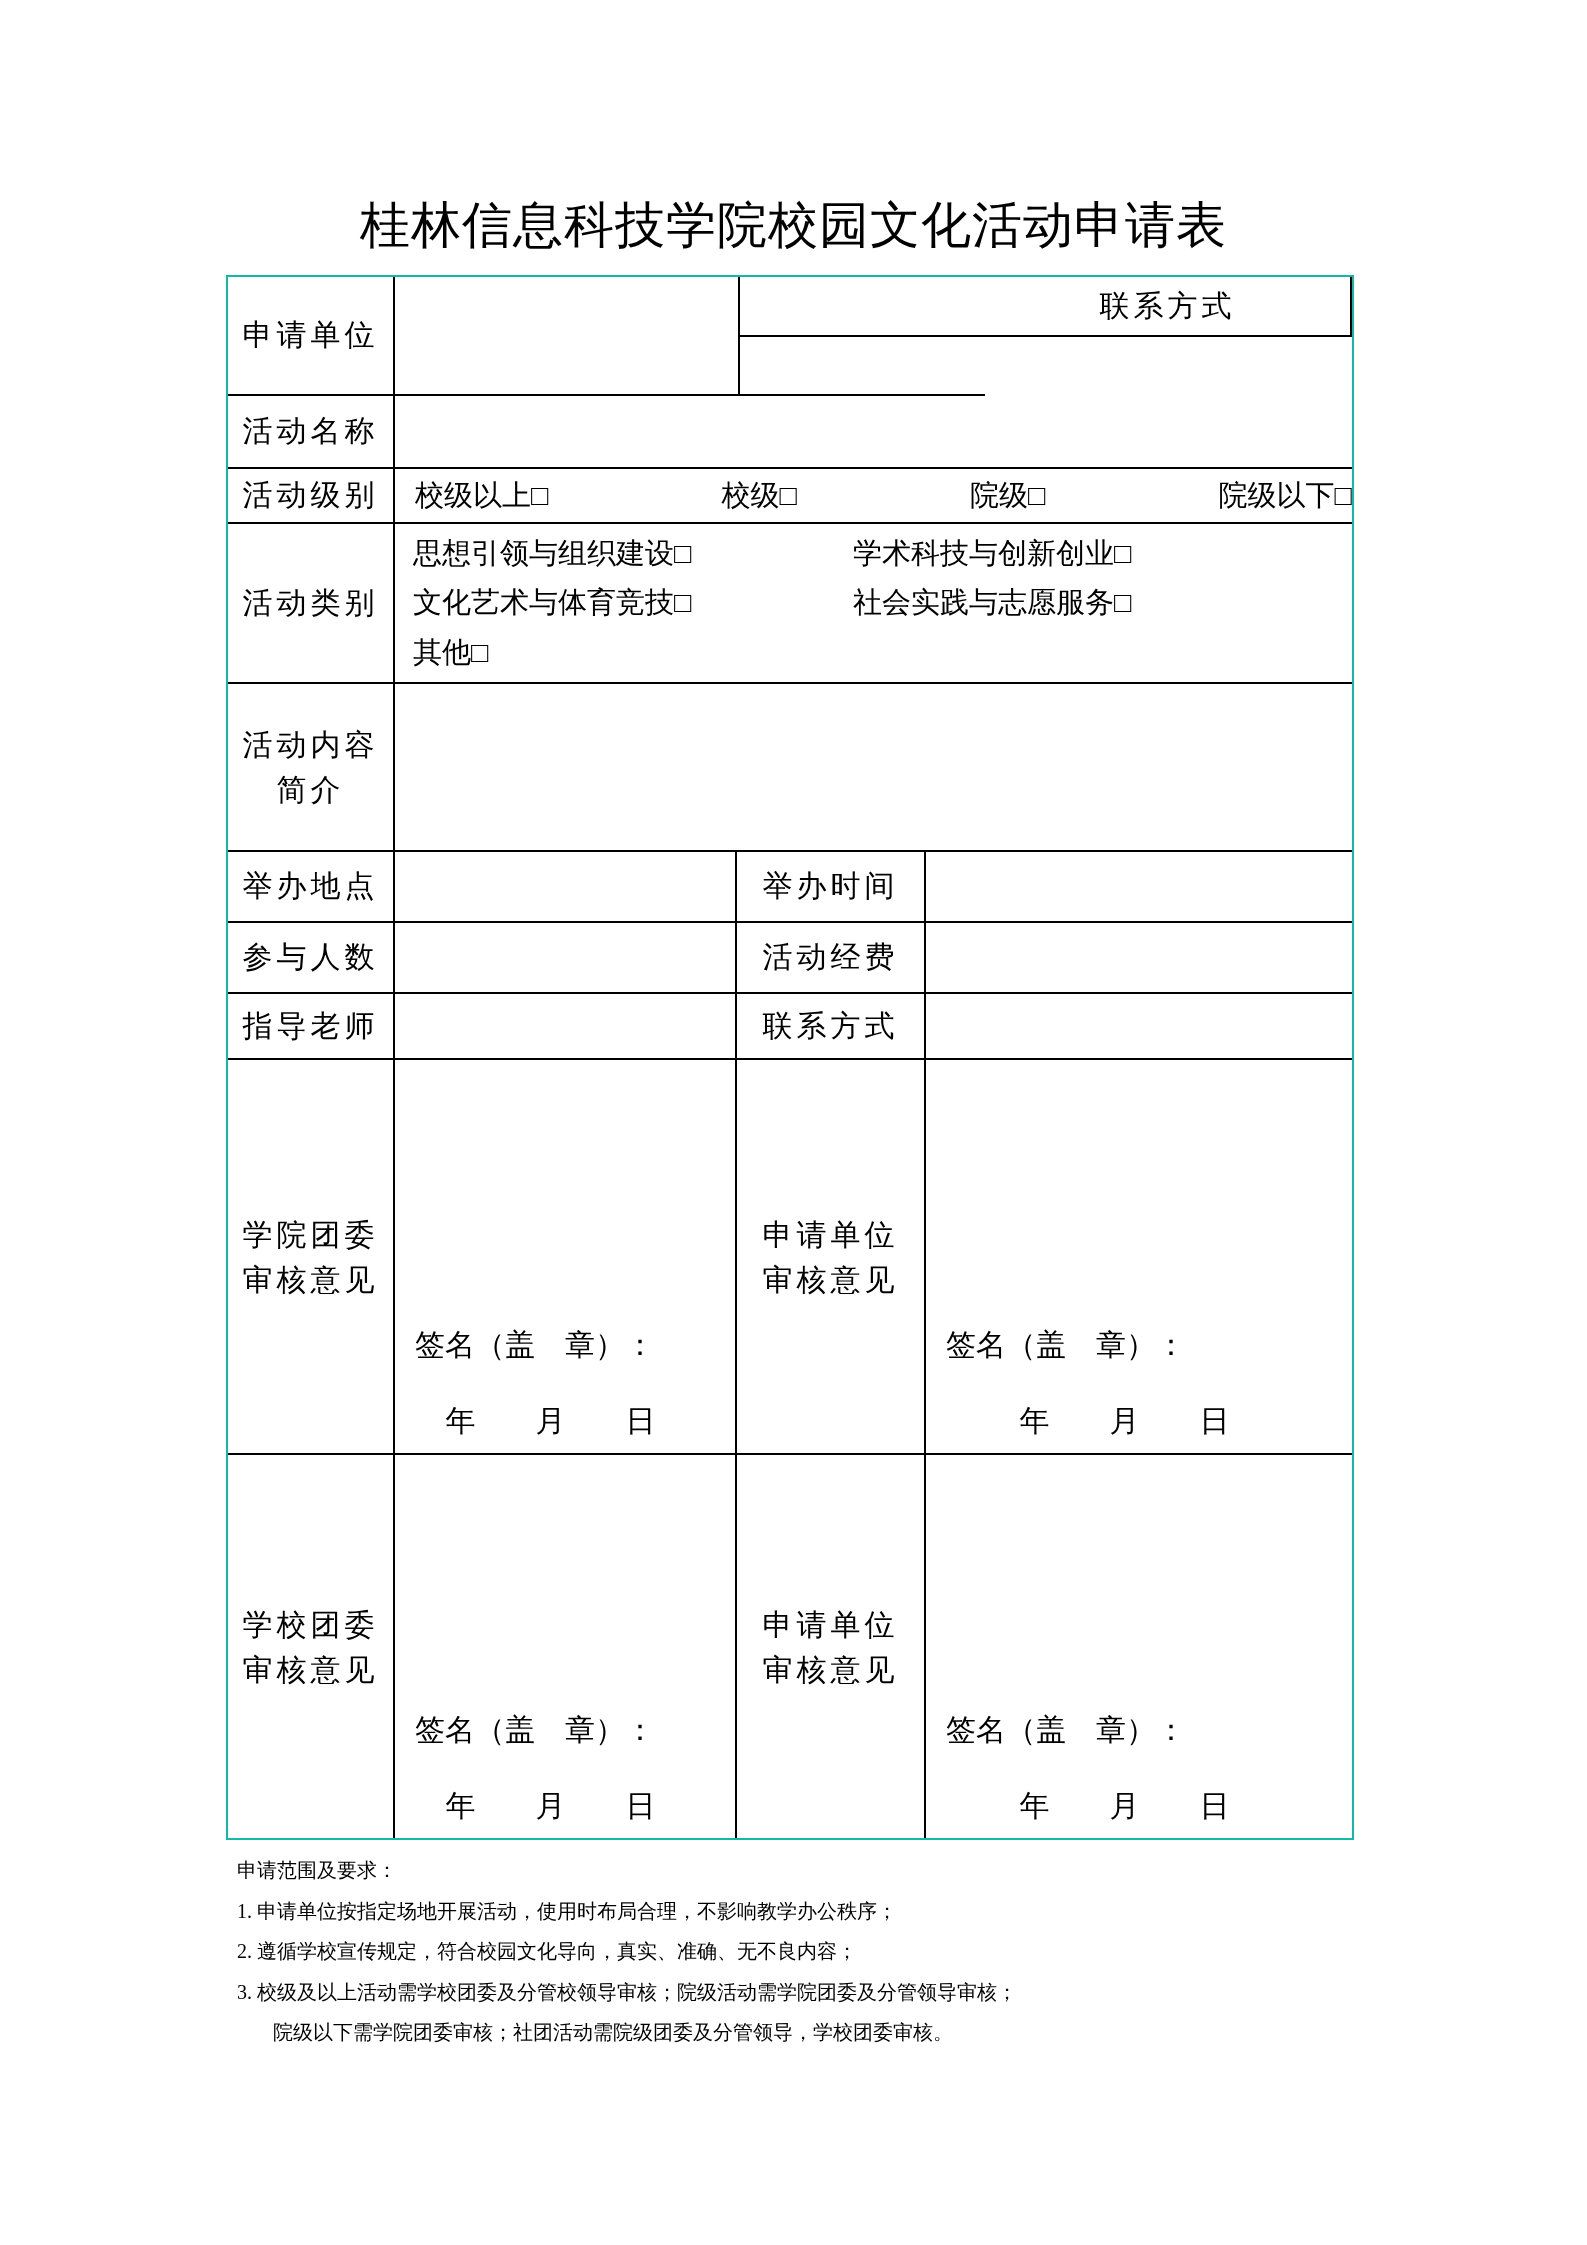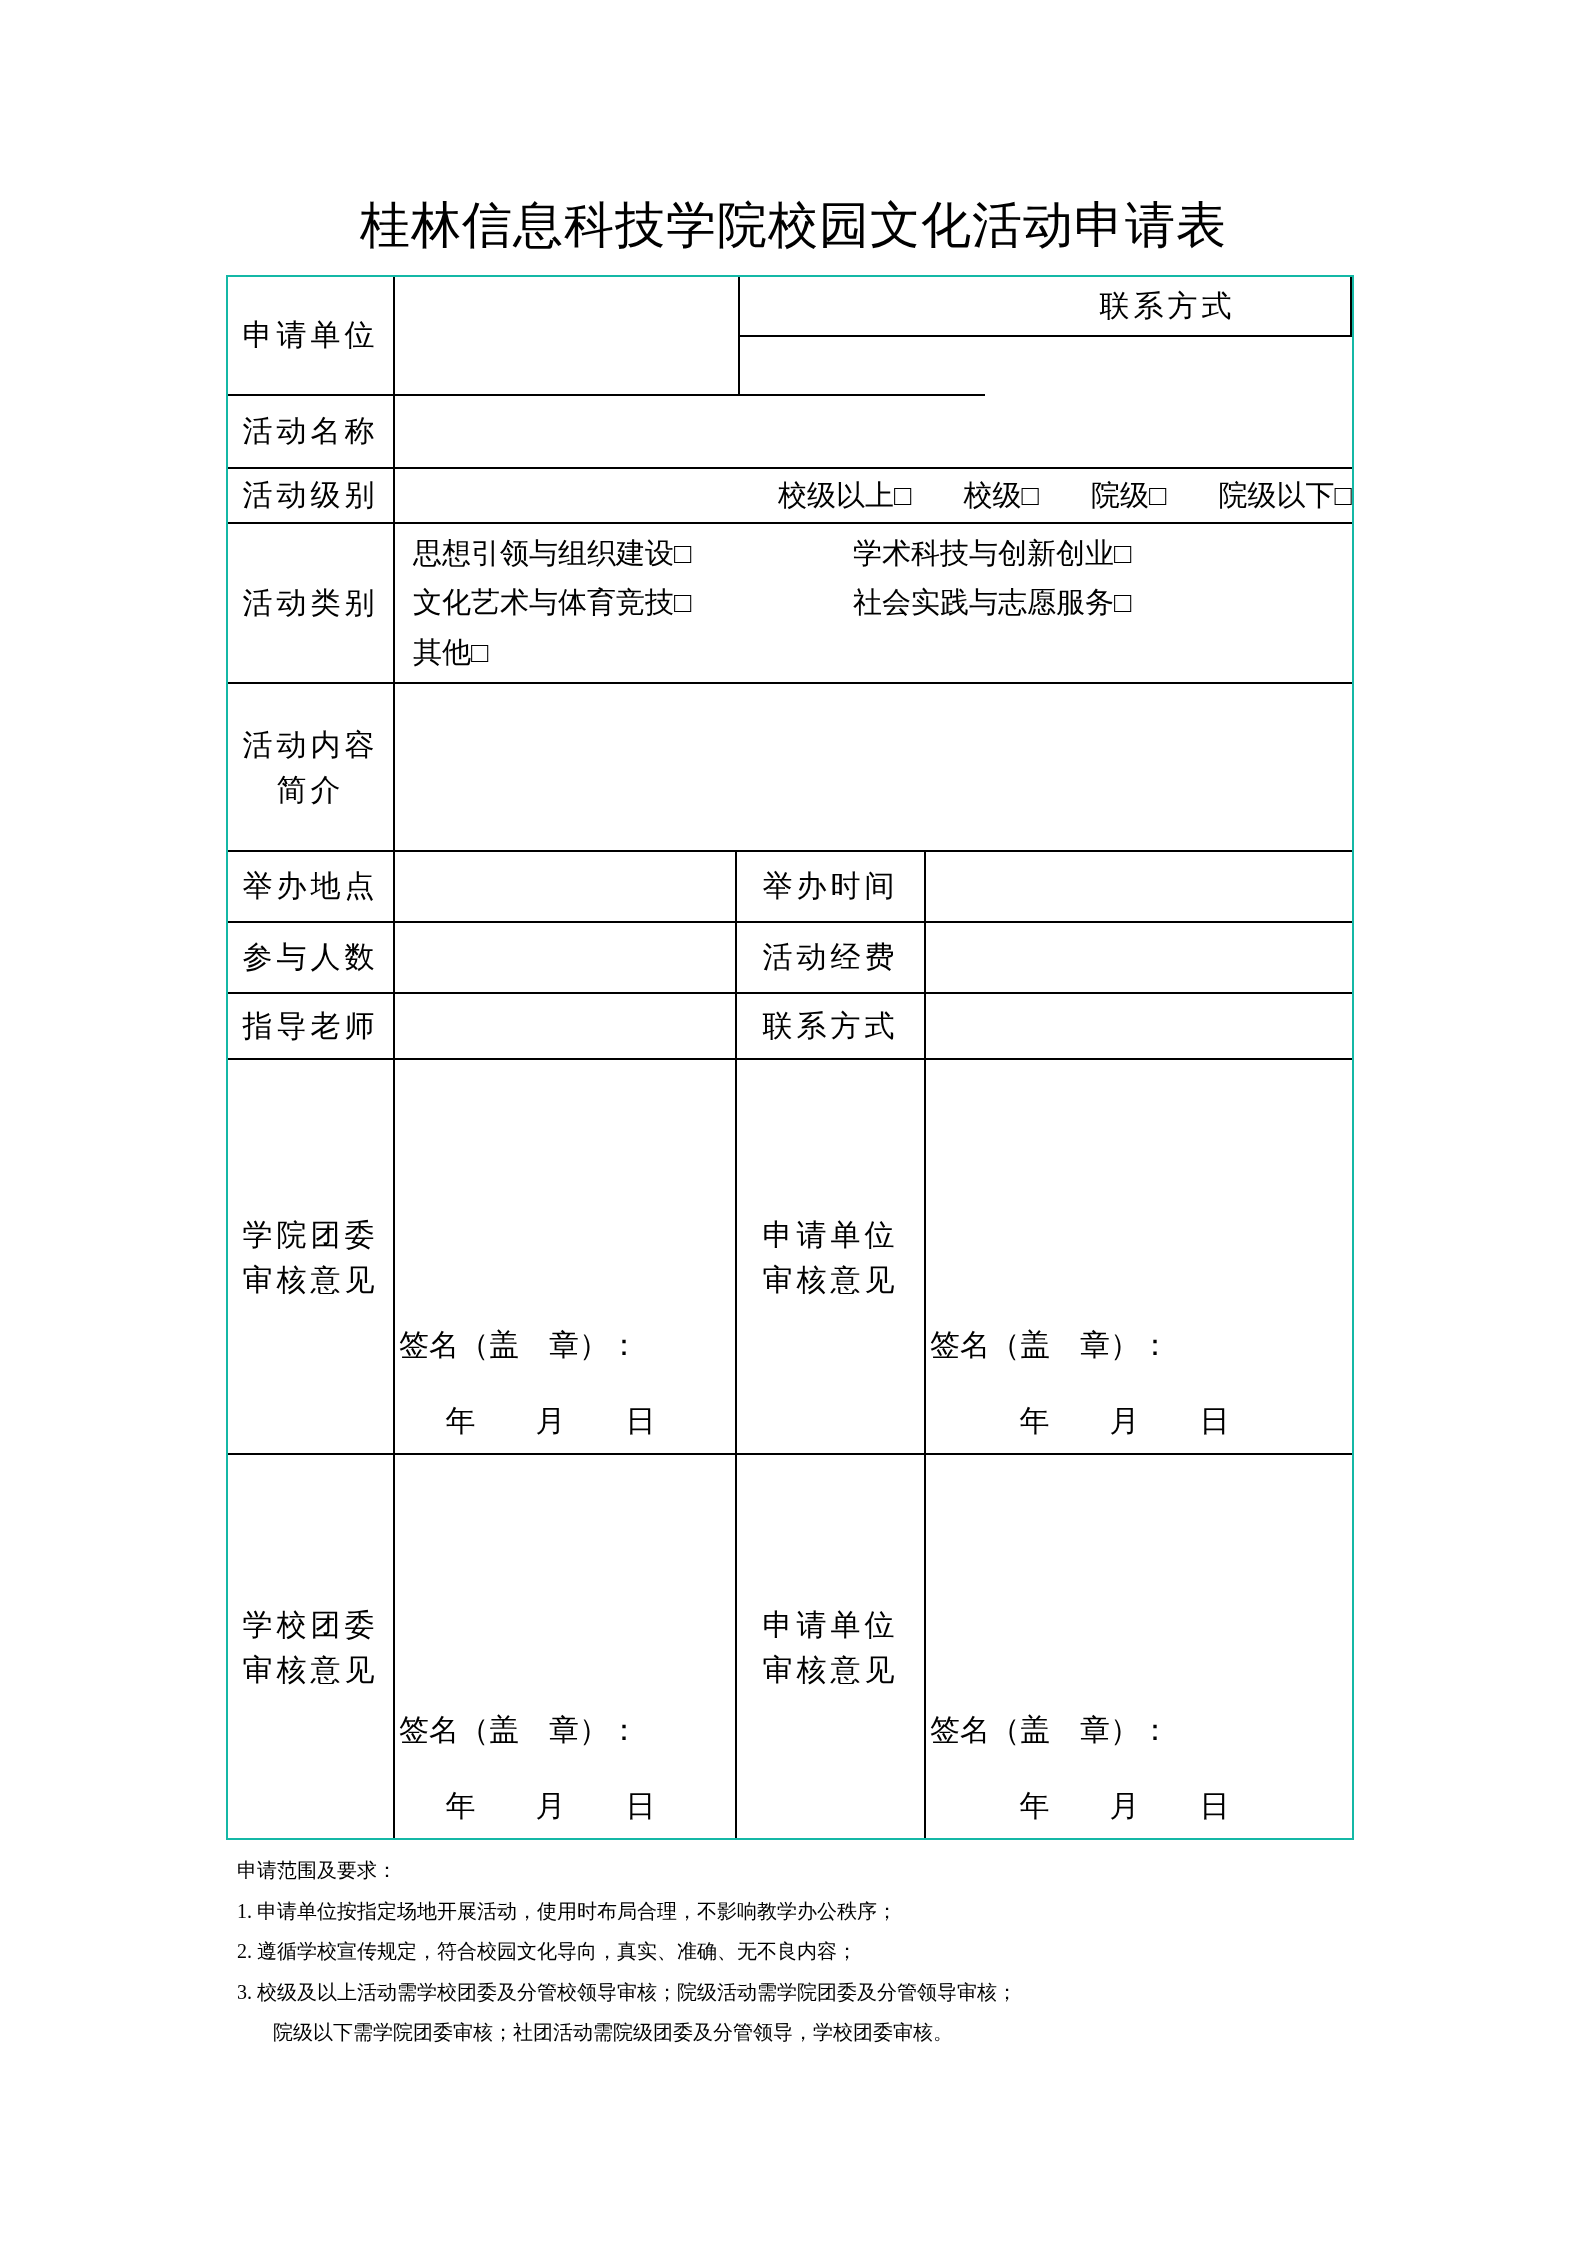--- a/index.html
+++ b/index.html
@@ -41,43 +41,43 @@
     justify-content:center;
     overflow:hidden;
   }
   .nr { border-right:none; }
   .nb { border-bottom:none; }
   .lbl { letter-spacing:4px; text-align:center; }
   .lbl2 { flex-direction:column; line-height:45px; letter-spacing:4px; text-align:center; }
   .rs2 { grid-row:span 2; }
   .blank { }
   .opts {
-    justify-content:flex-end;
-    padding-left:4px;
+    justify-content:space-between;
+    padding-left:20px;
     gap:52px;
     font-size:29px;
   }
   .cats {
     flex-direction:column;
     align-items:stretch;
     justify-content:space-evenly;
     padding-left:18px;
     font-size:29px;
   }
   .cat-line { display:flex; }
   .cat-col1 { width:440px; }
   .sign {
     flex-direction:column;
     align-items:stretch;
     justify-content:flex-end;
     padding-bottom:14px;
   }
   .sign-label {
     text-align:left;
-    padding-left:4px;
+    padding-left:20px;
     margin-bottom:40px;
     line-height:36px;
   }
   .sign-date {
     text-align:center;
     padding-right:29px;
     line-height:36px;
   }
   .notes {
     position:absolute;

